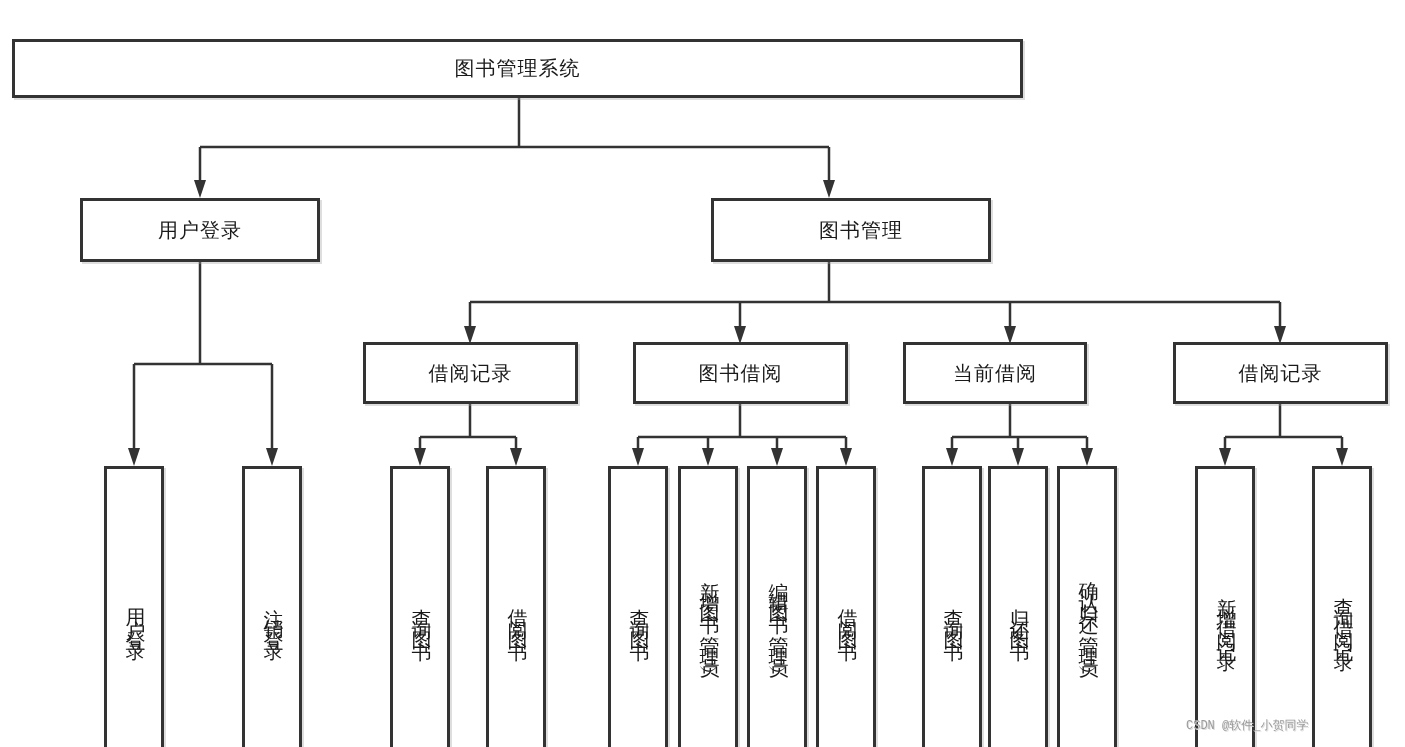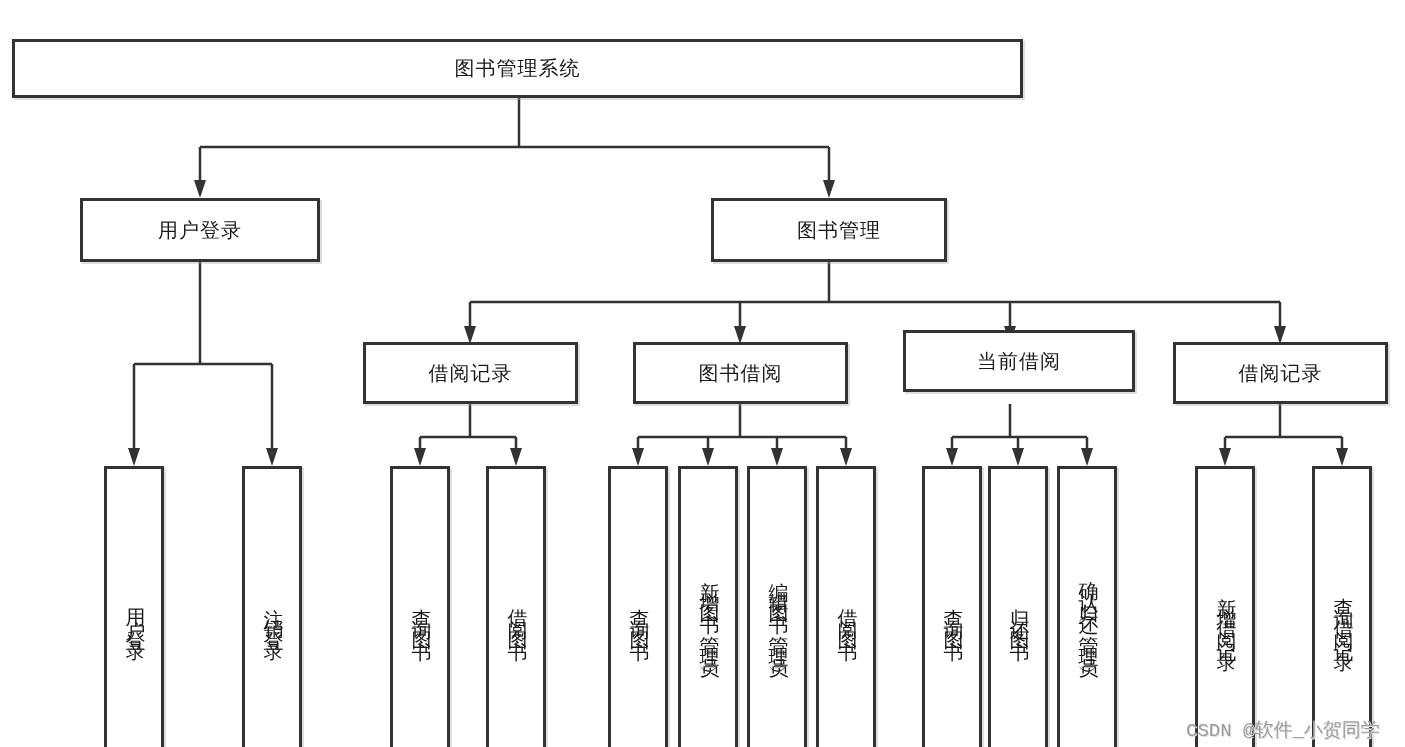--- a/index.html
+++ b/index.html
@@ -46,21 +46,21 @@
     writing-mode: vertical-rl;
     text-orientation: mixed;
     font-size: 20px;
     letter-spacing: 11px;
     line-height: 1;
   }
   #watermark {
     position: absolute;
     left: 1186px;
     top: 688px;
-    font-size: 19px;
+    font-size: 12px;
     color: #9b9b9b;
     text-shadow: 1px 1px 0 #dedede;
     white-space: nowrap;
   }
 </style>
 </head>
 <body>
 
 <div id="stage">
 
@@ -107,31 +107,31 @@
     </g>
   </svg>
 
   <div class="box h" style="left:12px; top:10px; width:1011px; height:59px;">
     <span class="lbl">图书管理系统</span>
   </div>
 
   <div class="box h" style="left:80px; top:169px; width:240px; height:64px;">
     <span class="lbl">用户登录</span>
   </div>
-  <div class="box h" style="left:711px; top:169px; width:236px; height:64px;padding-left:20px;">
+  <div class="box h" style="left:711px; top:169px; width:280px; height:64px;padding-left:20px;">
     <span class="lbl">图书管理</span>
   </div>
 
   <div class="box h" style="left:363px; top:313px; width:215px; height:62px;">
     <span class="lbl">借阅记录</span>
   </div>
   <div class="box h" style="left:633px; top:313px; width:215px; height:62px;text-align:center;">
     <span class="lbl">图书借阅</span>
   </div>
-  <div class="box h" style="left:903px; top:301px; width:232px; height:62px;">
+  <div class="box h" style="left:903px; top:313px; width:184px; height:62px;">
     <span class="lbl">当前借阅</span>
   </div>
   <div class="box h" style="left:1173px; top:313px; width:215px; height:62px;text-align:right;">
     <span class="lbl">借阅记录</span>
   </div>
 
   <div class="box v" style="left:104px; top:437px; width:60px; height:298px;">
     <span class="lbl">用户登录</span>
   </div>
   <div class="box v" style="left:242px; top:437px; width:60px; height:298px;">

